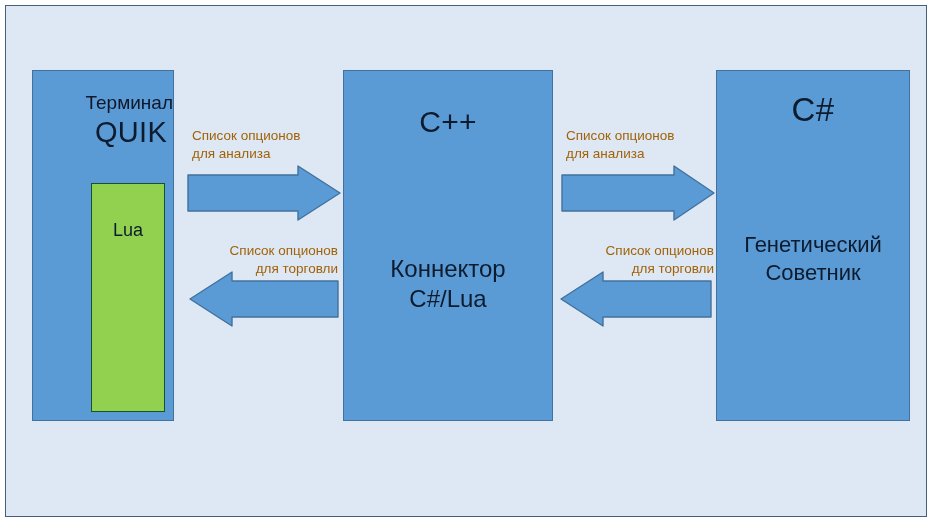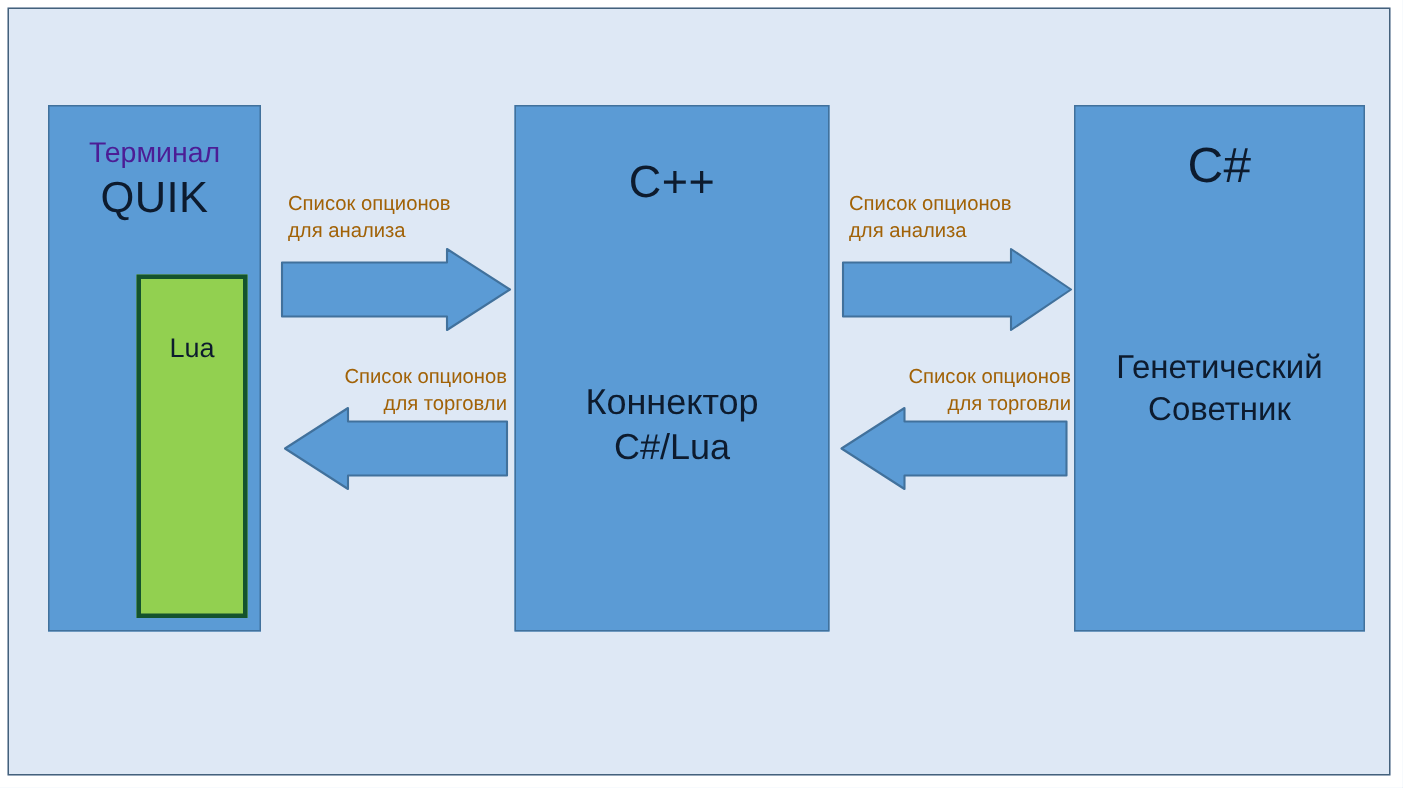--- a/index.html
+++ b/index.html
@@ -41,51 +41,51 @@
     width: 100%;
     text-align: center;
     font-size: 30px;
     line-height: 1.05;
     color: #0d1b2e;
     letter-spacing: 0.3px;
   }
   .node-sub-label {
     position: absolute;
     width: 100%;
-    text-align: center;
+    text-align: right;
     font-size: 19px;
     line-height: 1.12;
-    color: #4c1d95;
+    color: #0f172a;
     white-space: pre-line;
   }
   .node-main-label {
     position: absolute;
     width: 100%;
     text-align: center;
     font-size: 23px;
     line-height: 1.25;
     color: #0d1b2e;
     white-space: pre-line;
     margin-top: 28px;
   }
 
   
   #node-terminal { left: 26px;  top: 64px;  width: 142px; height: 351px; }
   #node-terminal .node-sub-label  { top: 21px;  font-size: 19px; }
-  #node-terminal .node-top-label  { top: 46px;  font-size: 29px; }
+  #node-terminal .node-top-label  { top: 46px;  font-size: 29px; margin-left: 28px; }
 
   
   #node-lua {
     position: absolute;
     left: 58px;
     top: 112px;
     width: 74px;
     height: 229px;
     background: #92D050;
-    border: 3px solid #14532d;
+    border: 1px solid #14532d;
     box-sizing: border-box;
   }
   #node-lua .lua-text {
     position: absolute;
     top: 36px;
     width: 100%;
     text-align: center;
     font-size: 18px;
     color: #0d1b2e;
   }

